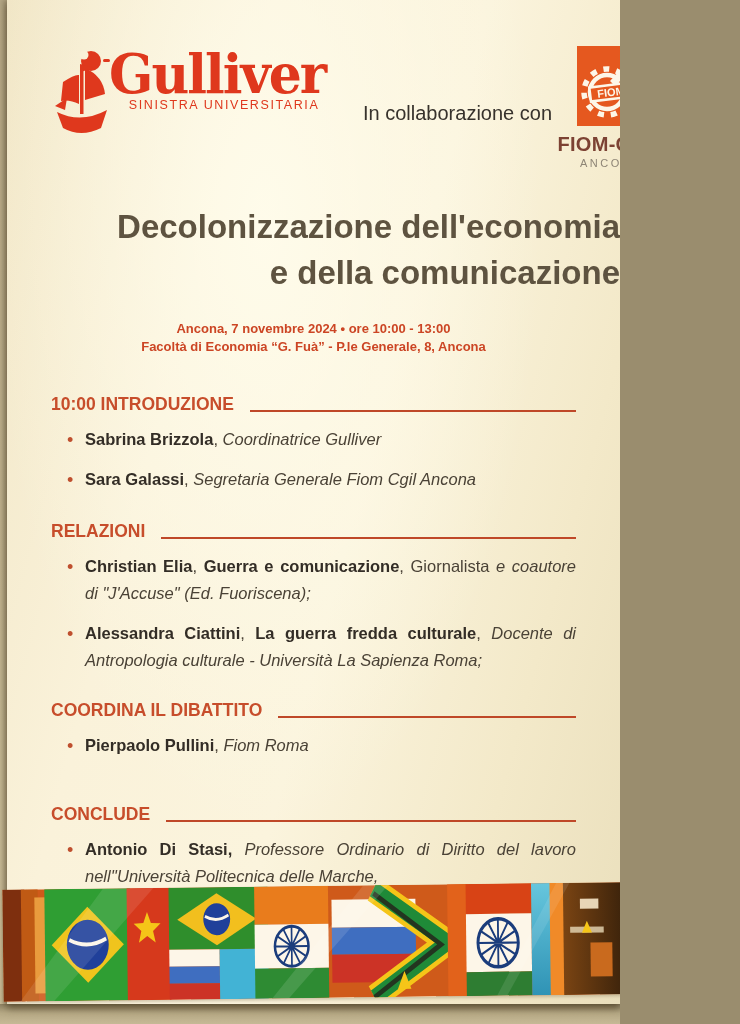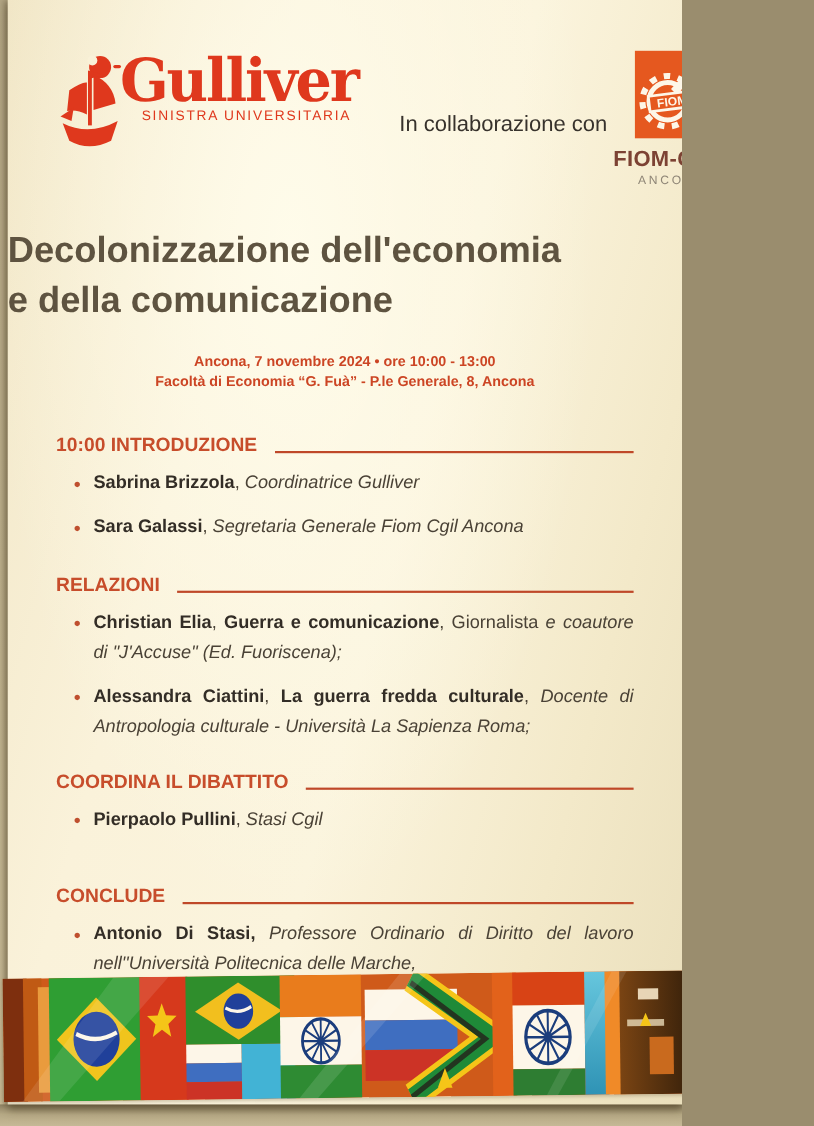--- a/index.html
+++ b/index.html
@@ -21,21 +21,21 @@
   .gulliver .words{position:absolute;left:58px;top:2px;text-align:center;}
   .gulliver .word{font-family:"DejaVu Serif", serif;font-weight:800;font-size:52px;line-height:1;
                   color:#df381d;letter-spacing:-2px;transform:scaleY(1.04);}
   .gulliver .sub{margin-top:-2px;font-size:12.5px;font-weight:normal;letter-spacing:1.6px;
                  color:#df381d;white-space:nowrap;padding-left:14px;}
   .collab{margin-left:34px;margin-top:56px;font-size:20px;color:#37322c;white-space:nowrap;}
   .fiom{margin-left:auto;text-align:center;width:118px;flex:none;}
   .fiom .org{font-size:20px;font-weight:800;color:#7c4233;letter-spacing:.3px;margin-top:3px;}
   .fiom .city{font-size:11px;color:#8e8576;letter-spacing:2.5px;margin-top:1px;}
   
-  .title{position:absolute;top:204px;left:0;right:0;text-align:left;
+  .title{position:absolute;top:204px;left:0;right:0;text-align:right;
          font-size:33px;font-weight:bold;color:#5e5340;line-height:1.38;}
   .event{position:absolute;top:320px;left:0;right:0;text-align:center;
          font-size:13px;font-weight:bold;color:#cc4524;line-height:1.42;}
   
   .sections{position:absolute;top:394px;left:44px;right:44px;}
   .sec-head{display:flex;align-items:flex-end;font-size:17.5px;font-weight:bold;color:#c74d2b;
             white-space:nowrap;gap:12px;}
   .sec-head .rule{flex:1;border-bottom:2px solid #bf4828;margin:0 0 3px 4px;}
   .sec ul{list-style:none;margin:11px 0 0 0;padding:0 0 0 34px;}
   .sec li{position:relative;margin:0 0 13px 0;font-size:16.5px;line-height:1.62;
@@ -137,21 +137,21 @@
           <li><span class="b">Alessandra Ciattini</span><span>, </span><span class="b">La guerra fredda culturale</span><span>, </span><span></span><span class="i">Docente di Antropologia culturale - Università La Sapienza Roma;</span></li>
         </ul>
       </div>
 
       <div class="sec">
         <div class="sec-head">
           <span>COORDINA IL DIBATTITO</span>
           <span class="rule"></span>
         </div>
         <ul>
-          <li><span class="b">Pierpaolo Pullini</span><span>, </span><span class="i">Stasi Cgil</span></li>
+          <li><span class="b">Pierpaolo Pullini</span><span>, </span><span class="i">Fiom Roma</span></li>
         </ul>
       </div>
 
       <div class="sec">
         <div class="sec-head">
           <span>CONCLUDE</span>
           <span class="rule"></span>
         </div>
         <ul>
           <li><span class="b">Antonio Di Stasi,</span><span> </span><span class="i">Professore Ordinario di Diritto del lavoro nell''Università Politecnica delle Marche,</span></li>

